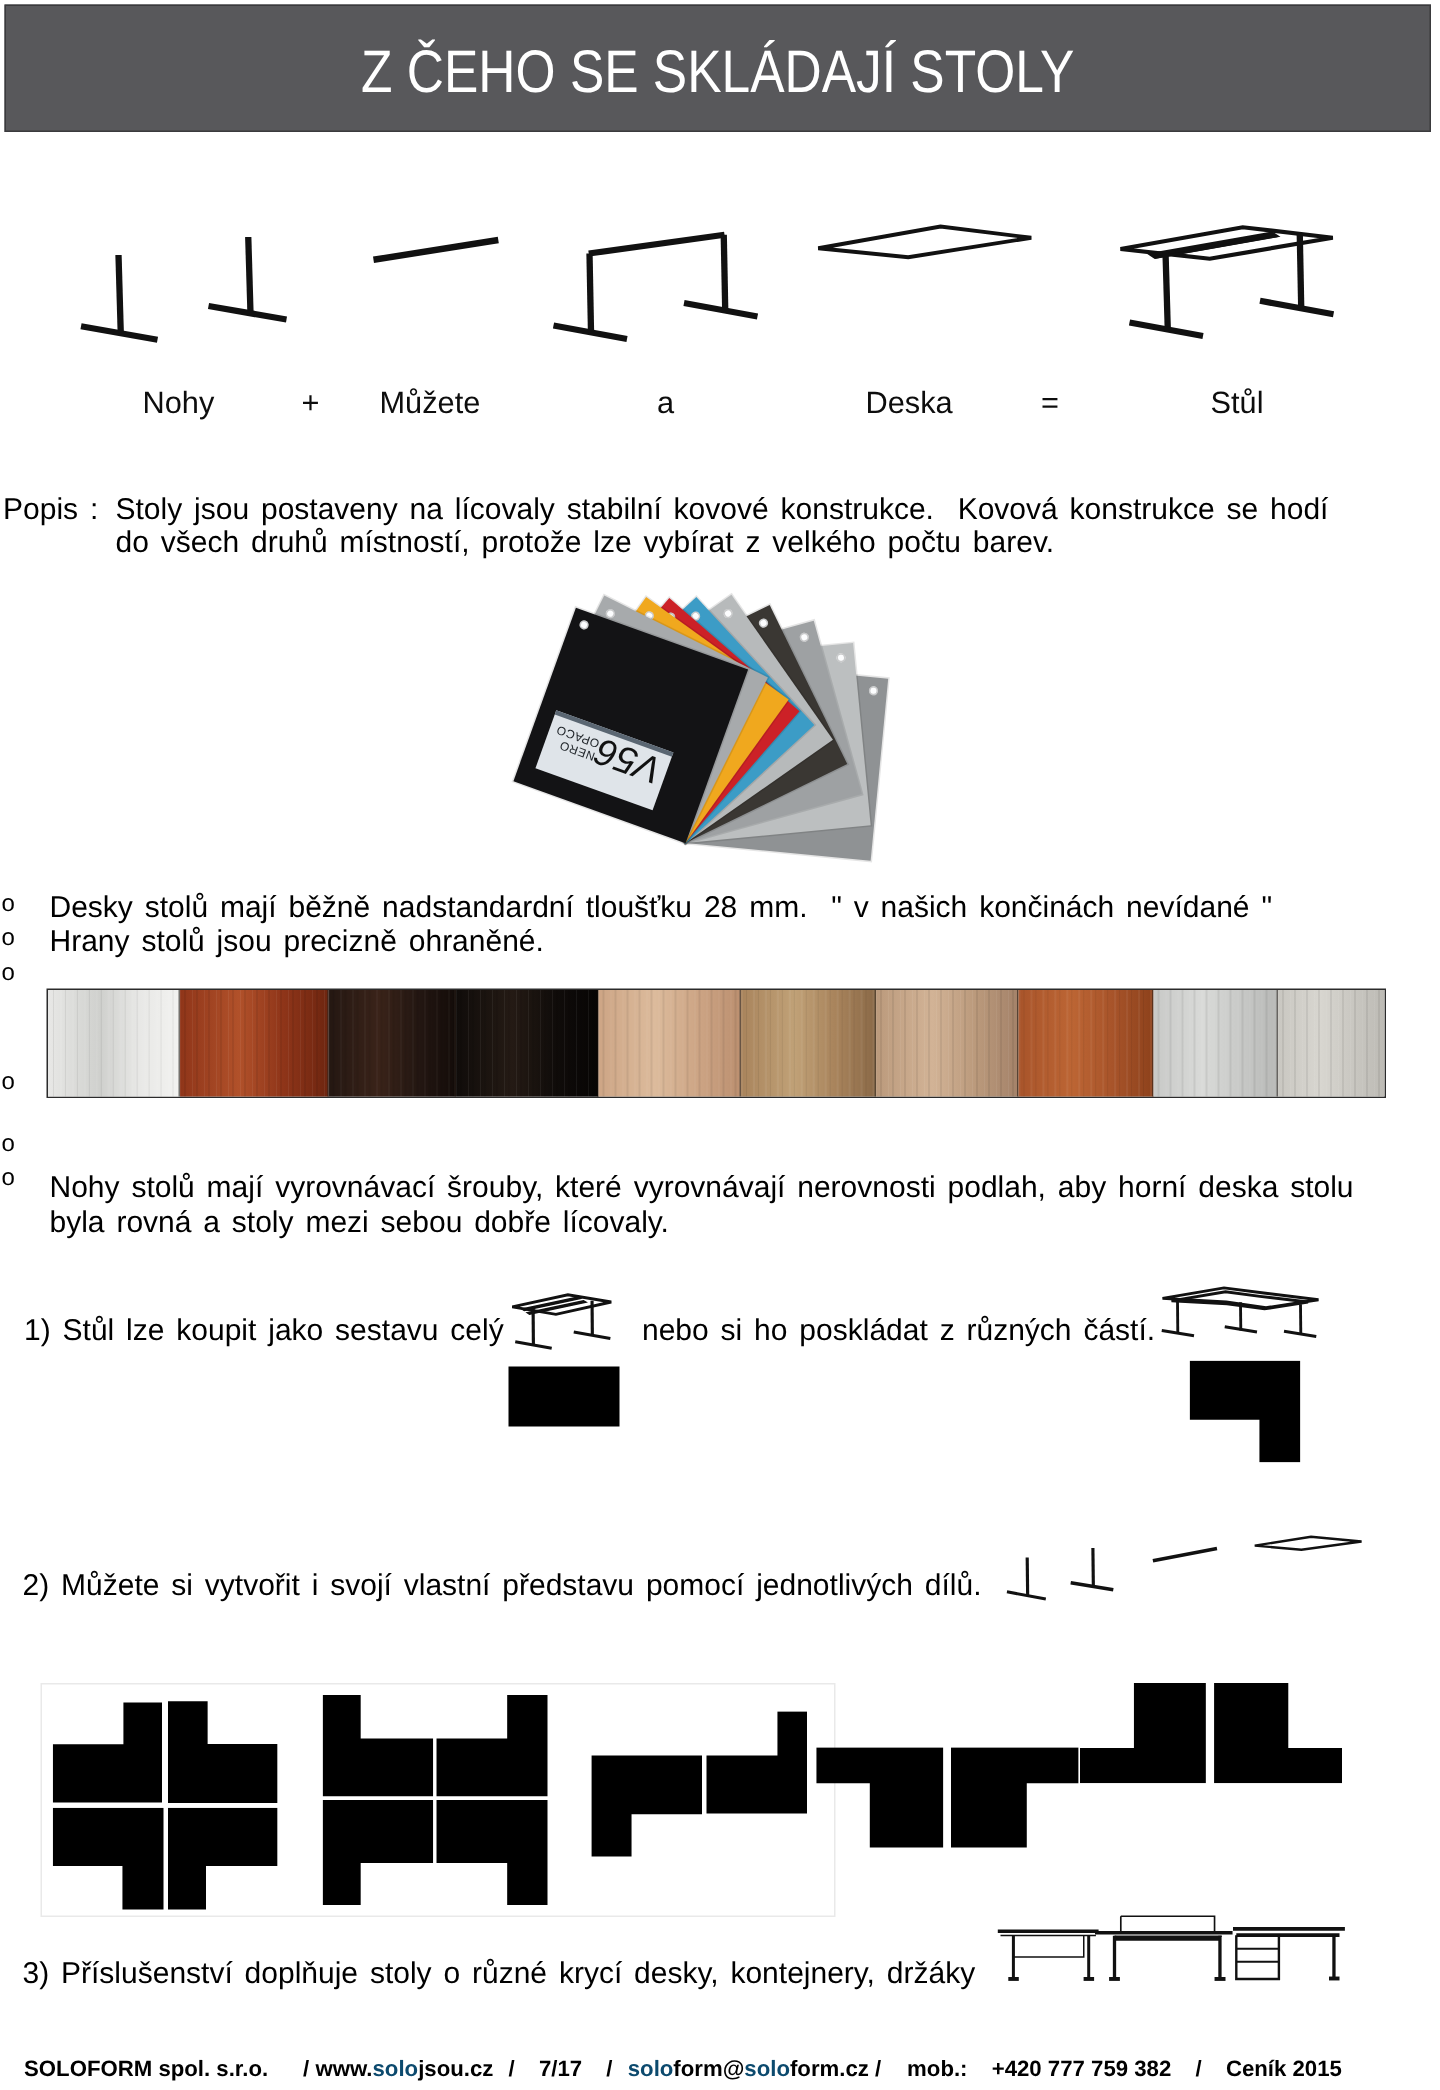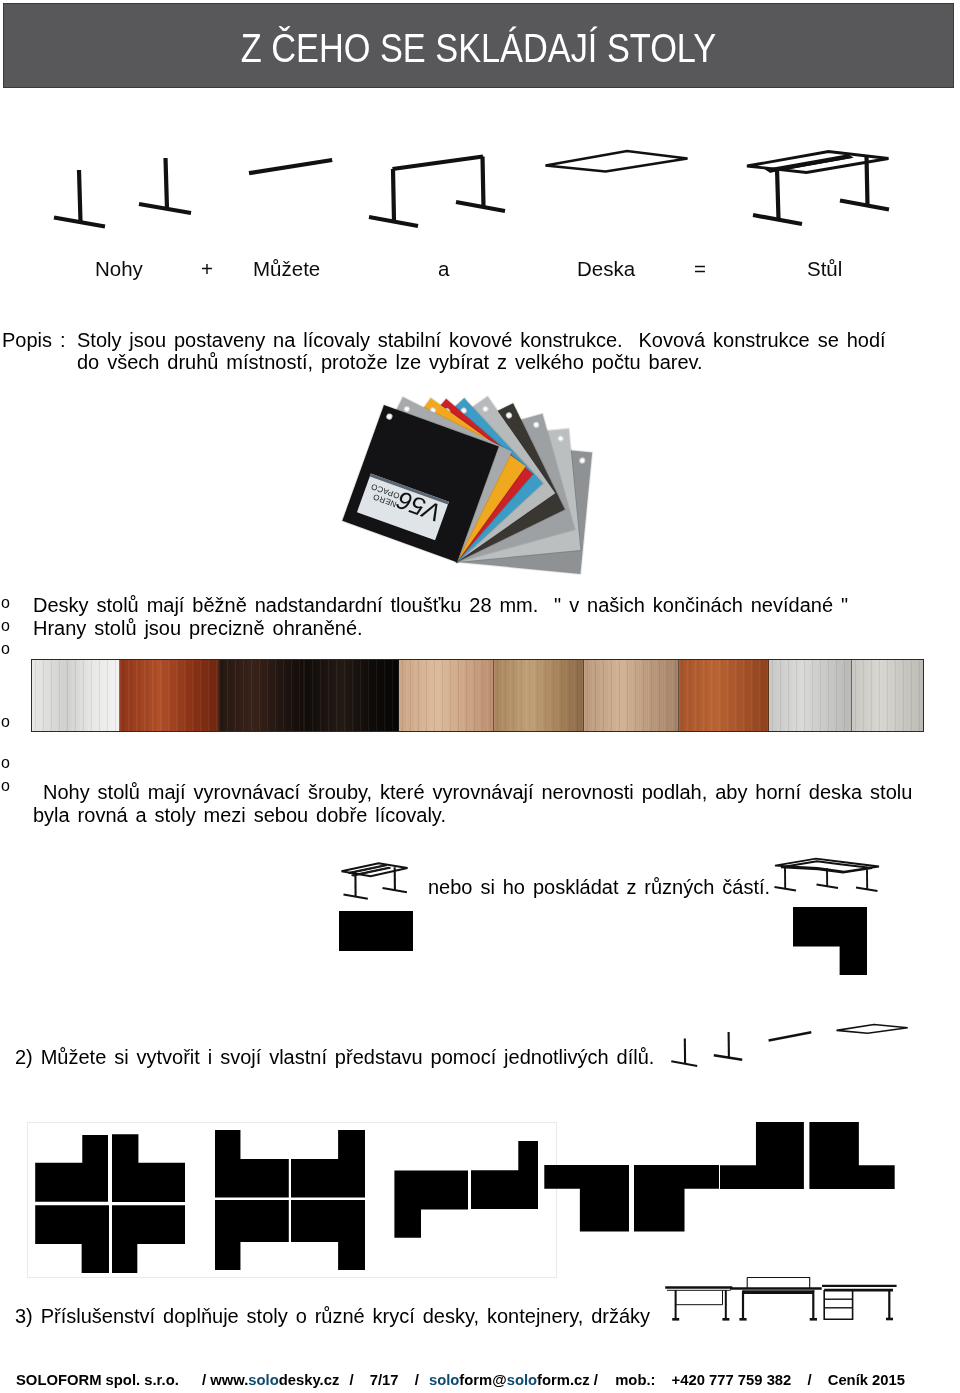--- a/index.html
+++ b/index.html
@@ -151,23 +151,24 @@
     <div class="wseg" style="flex:0 0 84px;  --c1:#241712;--c2:#3a2319;--c3:#140c09"></div>
     <div class="wseg" style="flex:0 0 94px;  --c1:#100c0a;--c2:#241a14;--c3:#070504"></div>
     <div class="wseg" style="flex:0 0 94px;  --c1:#cda585;--c2:#dcbb9c;--c3:#bc9070"></div>
     <div class="wseg" style="flex:0 0 89px;  --c1:#a9845c;--c2:#c0a177;--c3:#8b6a48"></div>
     <div class="wseg" style="flex:0 0 94px;  --c1:#bb9a7c;--c2:#d2b396;--c3:#a5836a"></div>
     <div class="wseg" style="flex:0 0 89px;  --c1:#a8542a;--c2:#bc6534;--c3:#8e421c"></div>
     <div class="wseg" style="flex:0 0 82px;  --c1:#c8c9c7;--c2:#d9dad8;--c3:#b8b9b7"></div>
     <div class="wseg" style="flex:1 1 auto;  --c1:#c9c7c1;--c2:#d8d6d0;--c3:#bdbbb5"></div>
   </div>
 
-  <div class="ptext" style="left:43px;top:782px">Nohy stolů mají vyrovnávací šrouby, které vyrovnávají nerovnosti podlah, aby horní deska stolu</div>
+  <div class="ptext" style="left:33px;top:782px">Nohy stolů mají vyrovnávací šrouby, které vyrovnávají nerovnosti podlah, aby horní deska stolu</div>
   <div class="ptext" style="left:33px;top:805px">byla rovná a stoly mezi sebou dobře lícovaly.</div>
 
+  <div class="ptext" style="left:16px;top:877px">1) Stůl lze koupit jako sestavu celý</div>
   <div class="ptext" style="left:428px;top:877px">nebo si ho poskládat z různých částí.</div>
 
   <svg class="abs" width="90" height="55" viewBox="0 0 90 55" style="left:336px;top:858px">
     <g stroke="#111" fill="none" stroke-width="2.1" stroke-linecap="butt">
       <path d="M5.5 13.2 L42.6 5.2 L71.5 10 L34.6 18.2 Z" stroke-width="1.9"></path>
       <path d="M12 14.6 L49.4 6.7 L51 7.6 L13.5 15.6 Z" fill="#111" stroke-width="1"></path>
       <path d="M15.5 17.1 L53 9.2 L54.6 10.1 L17 18.1 Z" fill="#111" stroke-width="1"></path>
       <path d="M19.4 14.2 L19.6 38.7"></path>
       <path d="M7.5 36.5 L31.8 40.8"></path>
       <path d="M58.7 9.2 L58.9 32.5"></path>
@@ -252,21 +253,21 @@
       <path d="M164.2 27.2 L192.6 27.2" stroke-width="1.4"></path>
       <path d="M164.2 35.8 L192.6 35.8" stroke-width="1.4"></path>
       <path d="M229.3 18.5 L229.3 46.5" stroke-width="2.2"></path>
       <path d="M226 47 L233 47" stroke-width="2.6"></path>
     </g>
   </svg>
 
   <div id="footer">
     <span class="gap">SOLOFORM spol. s.r.o.</span>
     <span class="fsp"></span>
-    <span>/ www.</span><span class="red">solo</span><span>desky.cz</span>
+    <span>/ www.</span><span class="red">solo</span><span>jsou.cz</span>
     <span class="gap pre">/</span>
     <span class="gap pre">7/17</span>
     <span class="gap pre">/</span>
     <span class="red">solo</span><span>form@</span><span class="red">solo</span><span>form.cz /</span>
     <span class="fsp"></span>
     <span class="gap">mob.:</span>
     <span class="gap pre">+420 777 759 382</span>
     <span class="gap pre">/</span>
     <span class="pre">Ceník 2015</span>
   </div>

